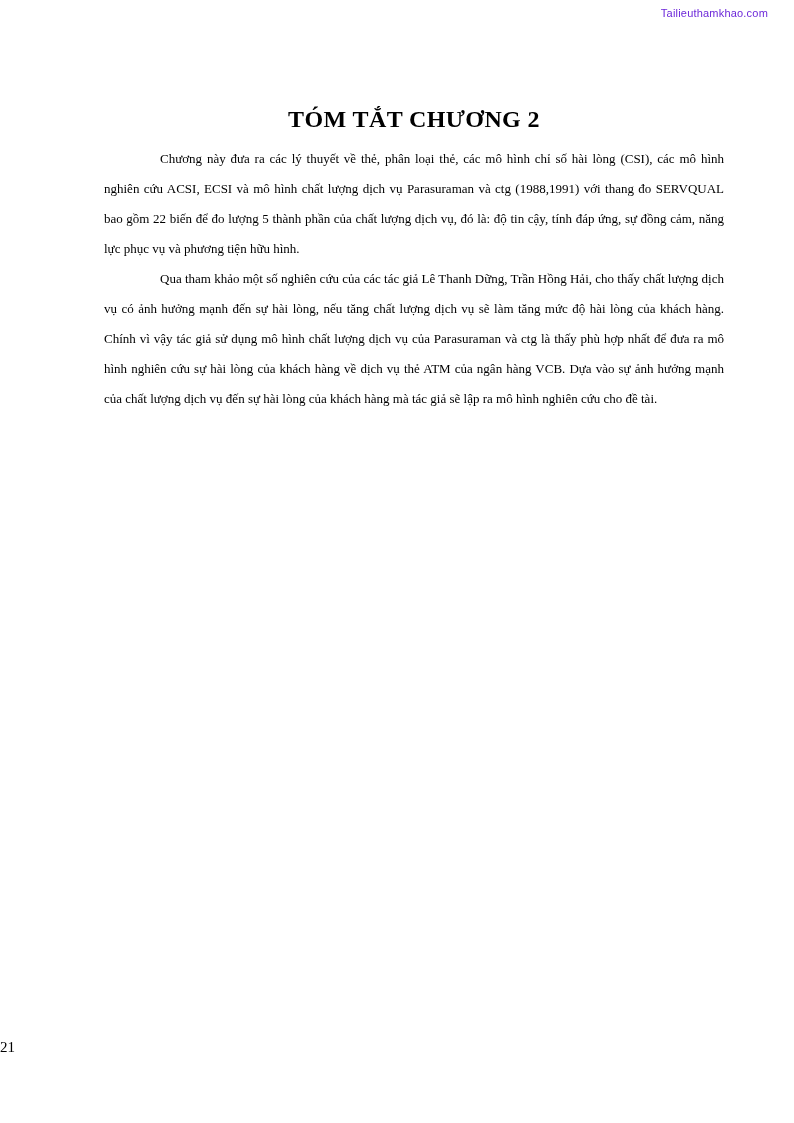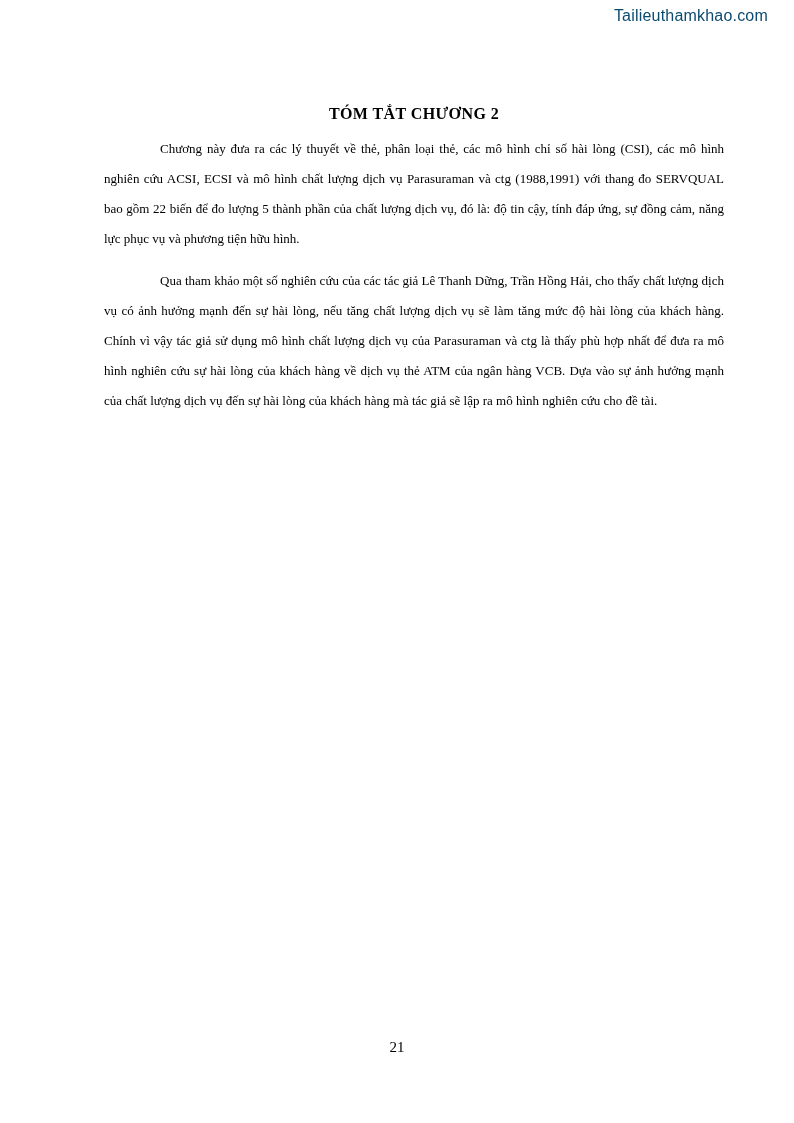--- a/index.html
+++ b/index.html
@@ -23,63 +23,62 @@
     width: 794px;
     height: 1123px;
     background: #ffffff;
   }
 
   .watermark {
     position: absolute;
     top: 7px;
     right: 26px;
     font-family: "Liberation Sans", "DejaVu Sans", sans-serif;
-    font-size: 16px;
+    font-size: 11px;
     letter-spacing: 0.2px;
-    color: #0c4a6e;
+    color: #6d28d9;
     white-space: nowrap;
     user-select: none;
   }
 
   .content {
     position: absolute;
     left: 104px;
     top: 104px;
     width: 620px;
   }
 
   .doc-title {
     text-align: center;
-    font-size: 16px;
+    font-size: 24px;
     font-weight: bold;
     letter-spacing: 0.4px;
     margin: 0 0 9px 0;
     line-height: 1.3;
   }
 
   .para {
     text-align: justify;
     text-justify: inter-word;
     font-size: 13px;
     line-height: 30px;
     margin: 0;
     text-indent: 56px;
     hyphens: none;
   }
 
   .para + .para {
-    margin-top: 12px;
+    margin-top: 0;
   }
 
   .page-number {
     position: absolute;
     left: 0;
     right: 0;
     top: 1038px;
-    text-align: center;
     font-size: 15px;
     line-height: 18px;
   }
 </style>
 </head>
 <body>
 
 <div class="page">
 
   <div class="watermark">Tailieuthamkhao.com</div>

